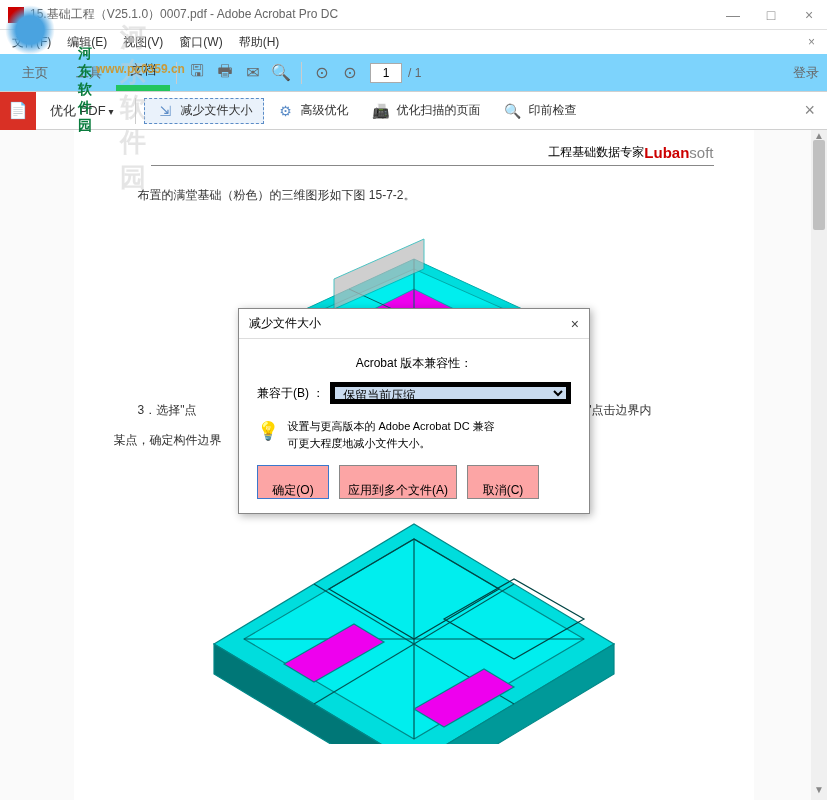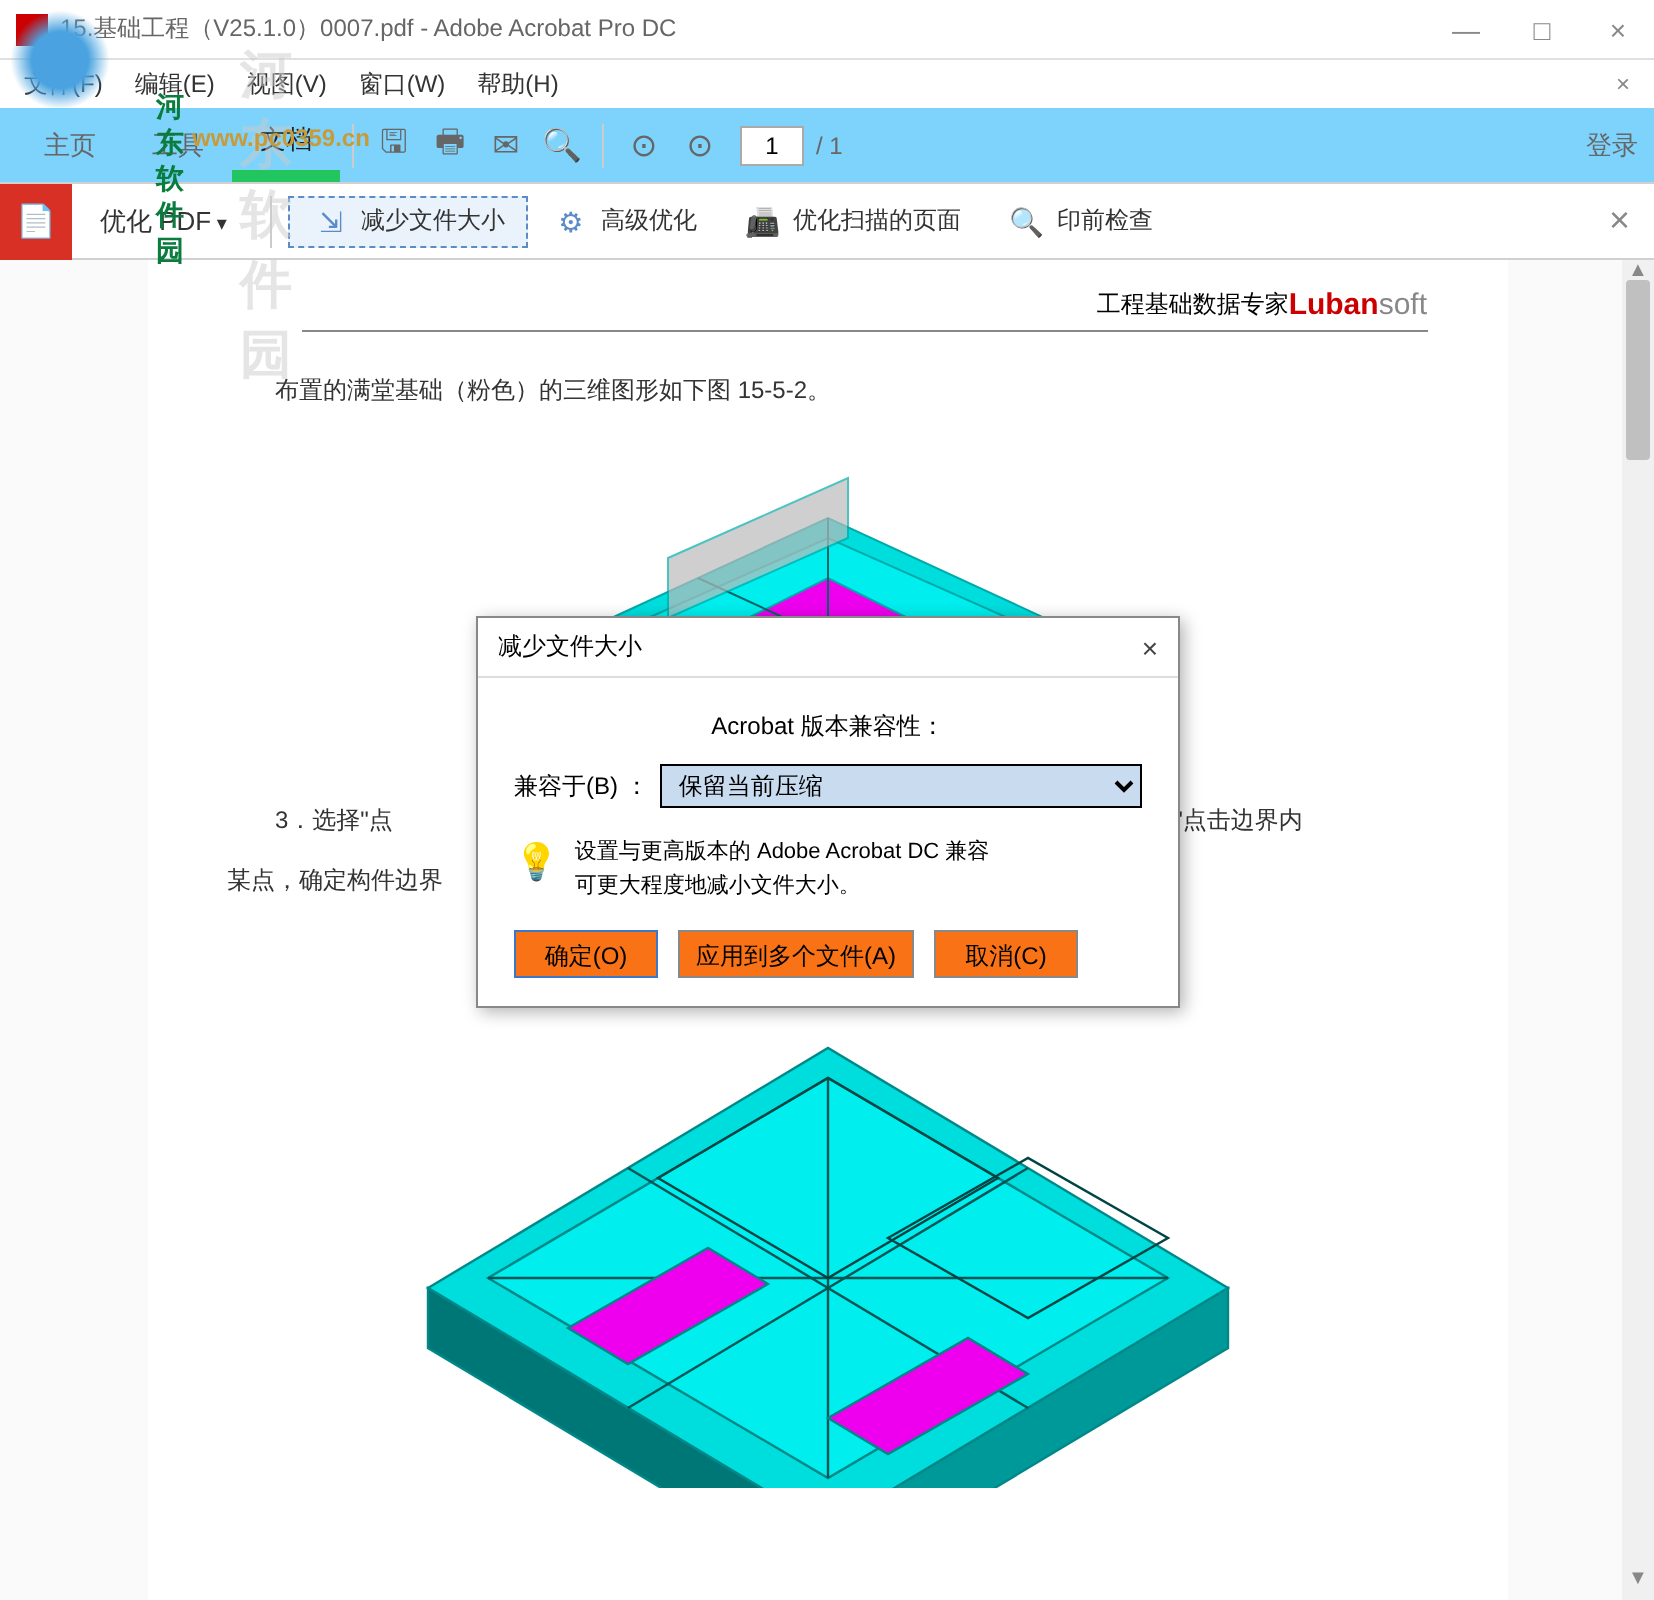--- a/index.html
+++ b/index.html
@@ -57,25 +57,25 @@
 .scrollbar-v { position: absolute; right: 0; top: 0; width: 16px; height: 100%; background: #f0f0f0; }
 .scrollbar-v .thumb { position: absolute; left: 2px; width: 12px; height: 90px; background: #c0c0c0; top: 10px; border-radius: 2px; }
 .scrollbar-v .arrow { position: absolute; left: 0; width: 16px; height: 16px; text-align: center; font-size: 10px; color: #888; }
 
 .dialog { position: absolute; left: 238px; top: 308px; width: 352px; background: #fff; border: 1px solid #888; box-shadow: 2px 2px 8px rgba(0,0,0,0.3); z-index: 50; }
 .dialog .dlg-title { height: 30px; display: flex; align-items: center; padding: 0 10px; font-size: 12px; background: #fff; border-bottom: 1px solid #ddd; }
 .dialog .dlg-close { margin-left: auto; font-size: 14px; color: #444; cursor: pointer; }
 .dialog .dlg-body { padding: 16px 18px 14px; font-size: 12px; }
 .dialog .dlg-row { margin-bottom: 10px; text-align: center; }
 .dialog .dlg-field { display: flex; align-items: center; gap: 6px; margin: 8px 0 14px; }
-.dialog .dlg-field select { flex: 1; height: 22px; border: 1px solid #000000; background: #c9dbef; font-size: 12px; padding: 0 4px; }
+.dialog .dlg-field select { flex: 1; height: 22px; border: 5px solid #000000; background: #c9dbef; font-size: 12px; padding: 0 4px; }
 .dialog .dlg-hint { display: flex; gap: 8px; font-size: 11px; line-height: 1.5; margin-bottom: 14px; }
 .dialog .dlg-hint .bulb { font-size: 18px; }
 .dialog .dlg-btns { display: flex; gap: 10px; }
-.dialog .dlg-btns button { height: 24px; border: 1px solid #888; background: #f97316; font-size: 12px; cursor: pointer; padding: 4px 8px; }
+.dialog .dlg-btns button { height: 24px; border: 1px solid #888; background: #fca5a5; font-size: 12px; cursor: pointer; padding: 16px 8px; }
 .dialog .dlg-btns button:nth-child(1) { width: 72px; border: 1px solid #3b78cc; }
 .dialog .dlg-btns button:nth-child(2) { width: 118px; }
 .dialog .dlg-btns button:nth-child(3) { width: 72px; }
 
 .watermark-center { position: absolute; left: 50%; top: 48%; transform: translate(-50%,-50%); font-size: 18px; color: #ddd; opacity: 0.35; pointer-events: none; letter-spacing: 2px; }
 </style>
 </head>
 <body>
 
 <div class="watermark">
@@ -146,21 +146,21 @@
   <div class="close-tool">×</div>
 </div>
 
 <div class="content">
   <div class="page">
     <div class="doc-header">
       <span>工程基础数据专家</span>
       <span class="brand"><span>Luban</span><span class="soft">soft</span></span>
     </div>
     <div class="doc-body">
-      <p>布置的满堂基础（粉色）的三维图形如下图 15-5-2。</p>
+      <p>布置的满堂基础（粉色）的三维图形如下图 15-7-2。</p>
       <div class="fig">
         <svg class="iso-svg" viewBox="0 0 380 160">
           <g stroke="#0aa" stroke-width="1" fill="#0cc">
             <polygon points="60,100 190,40 320,100 190,160" fill="#0dd"></polygon>
             <polygon points="60,100 60,120 190,180 190,160" fill="#088"></polygon>
             <polygon points="320,100 320,120 190,180 190,160" fill="#099"></polygon>
             <polygon points="100,90 190,50 280,90 190,130" fill="#0ee"></polygon>
             <polygon points="150,90 190,70 230,90 190,110" fill="#e0e"></polygon>
             <line x1="190" y1="40" x2="190" y2="160" stroke="#066"></line>
             <line x1="125" y1="70" x2="255" y2="130" stroke="#066"></line>

